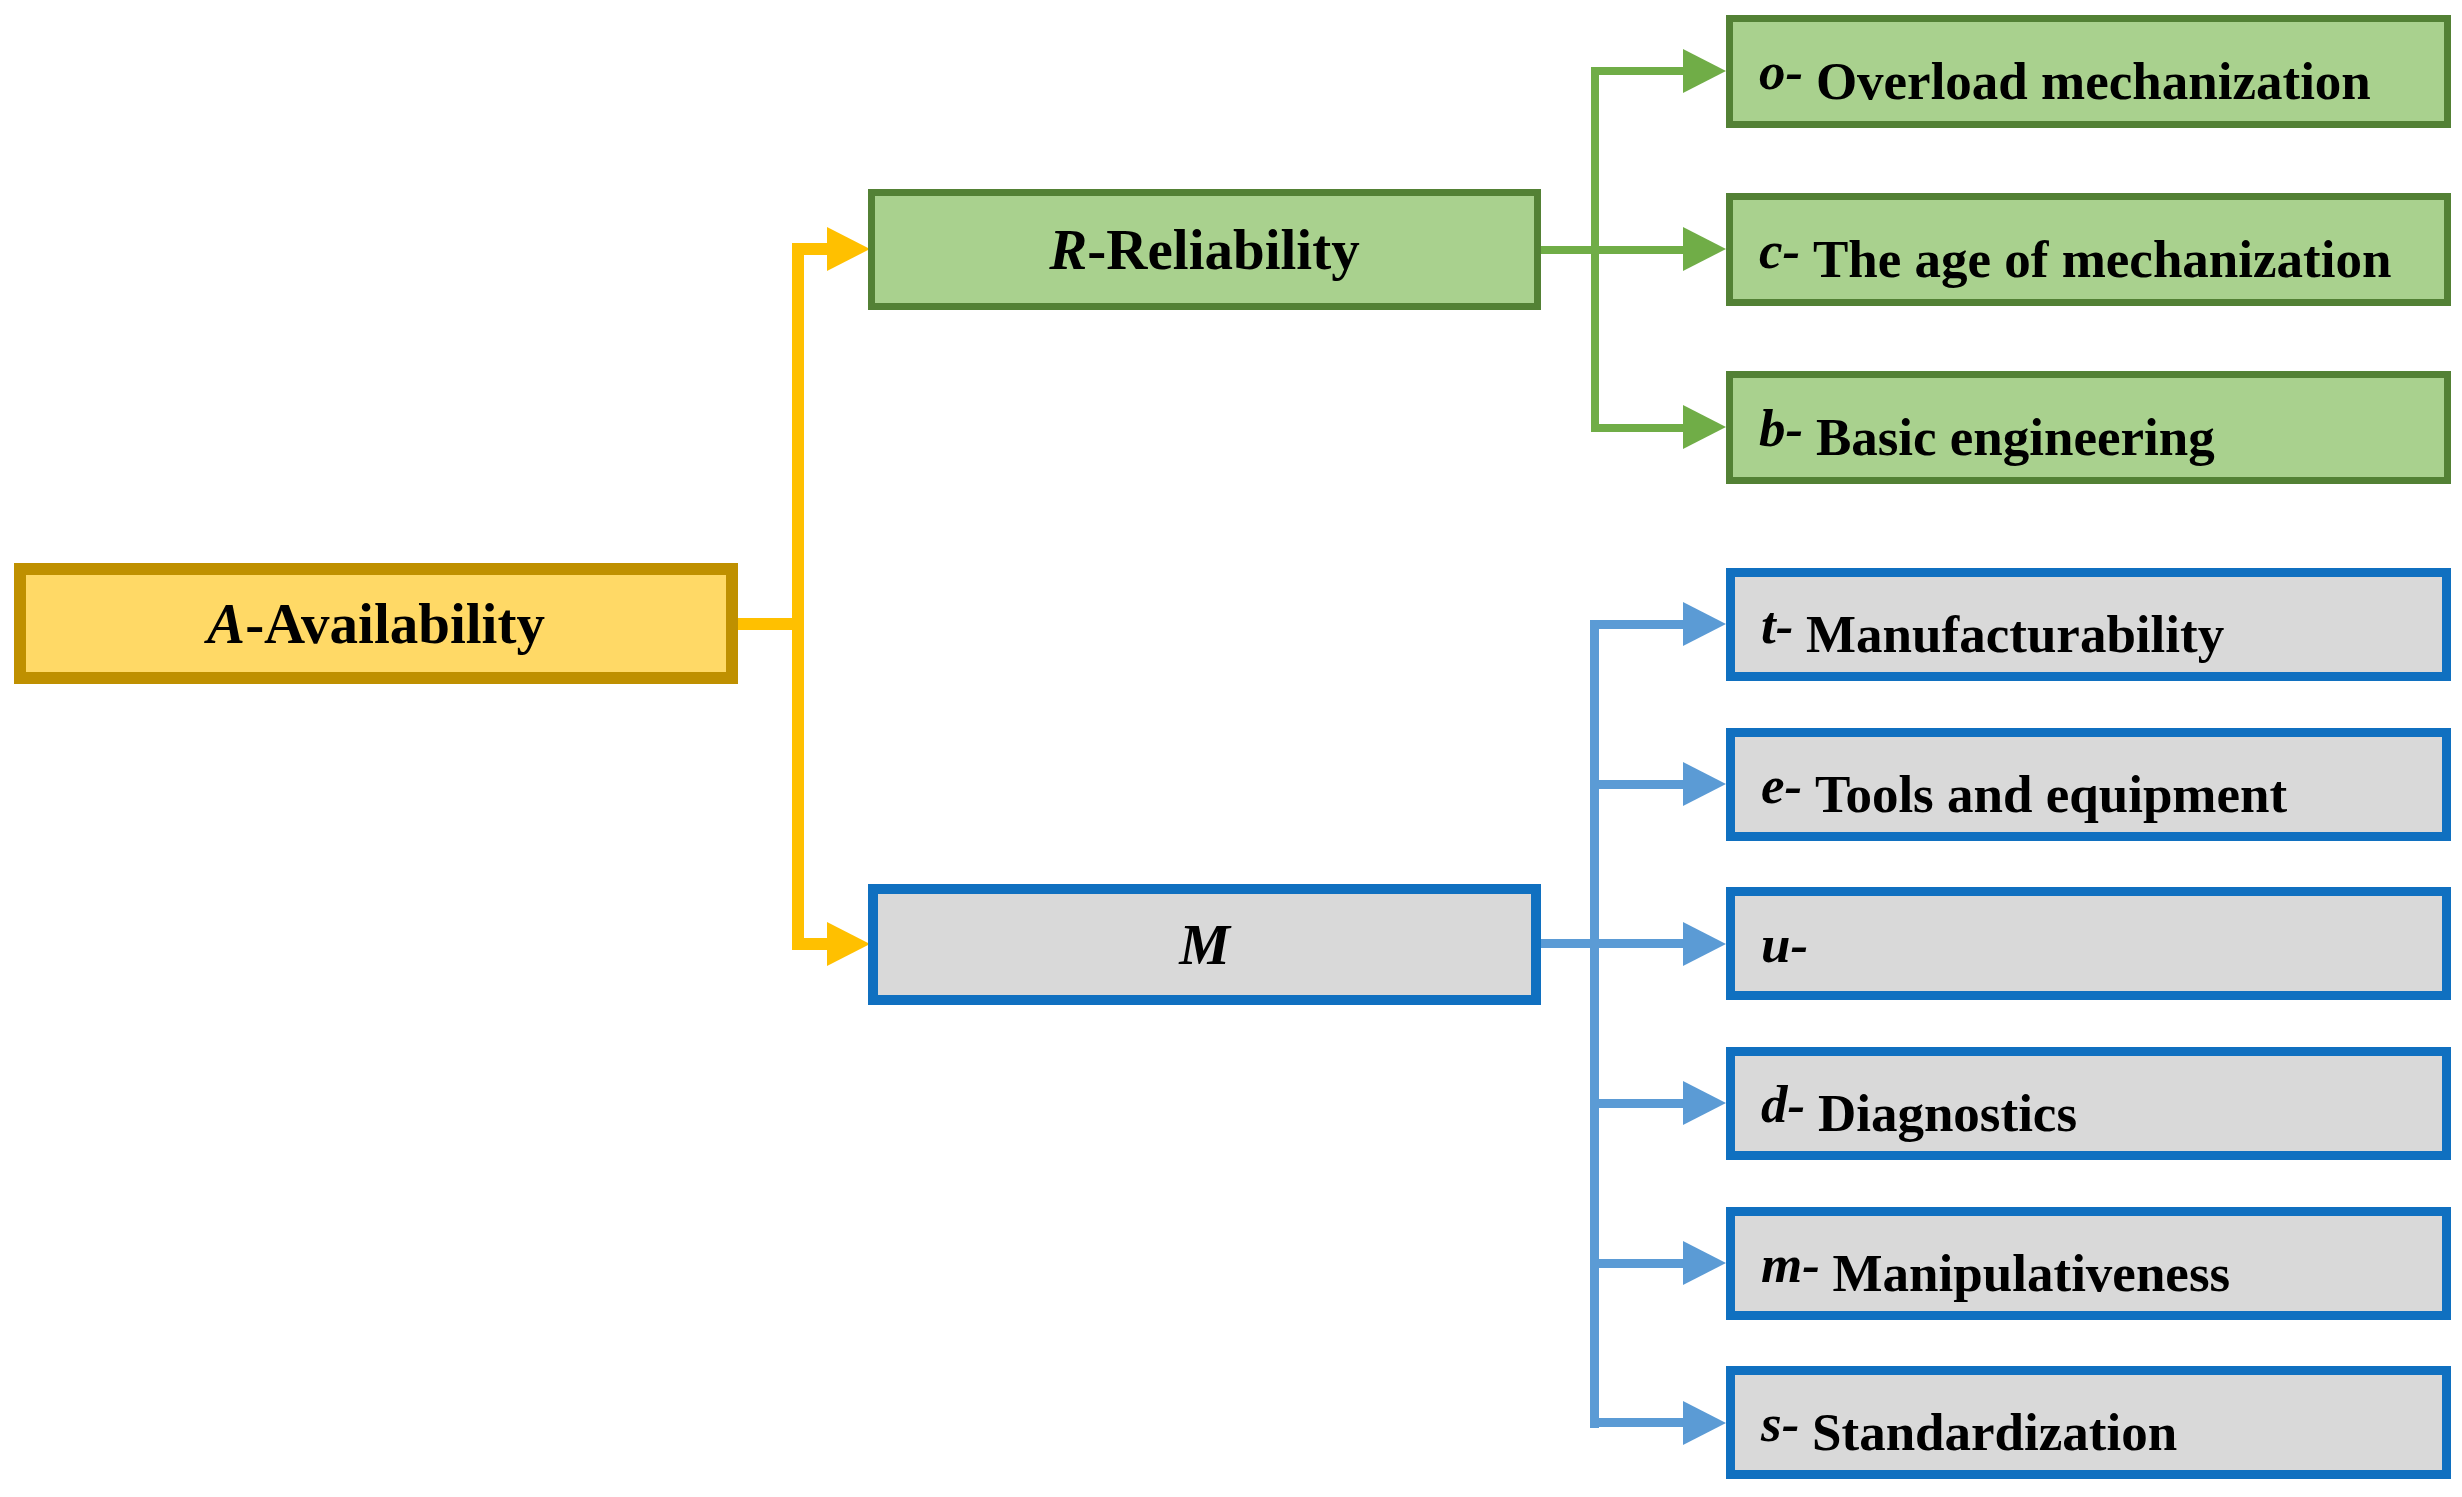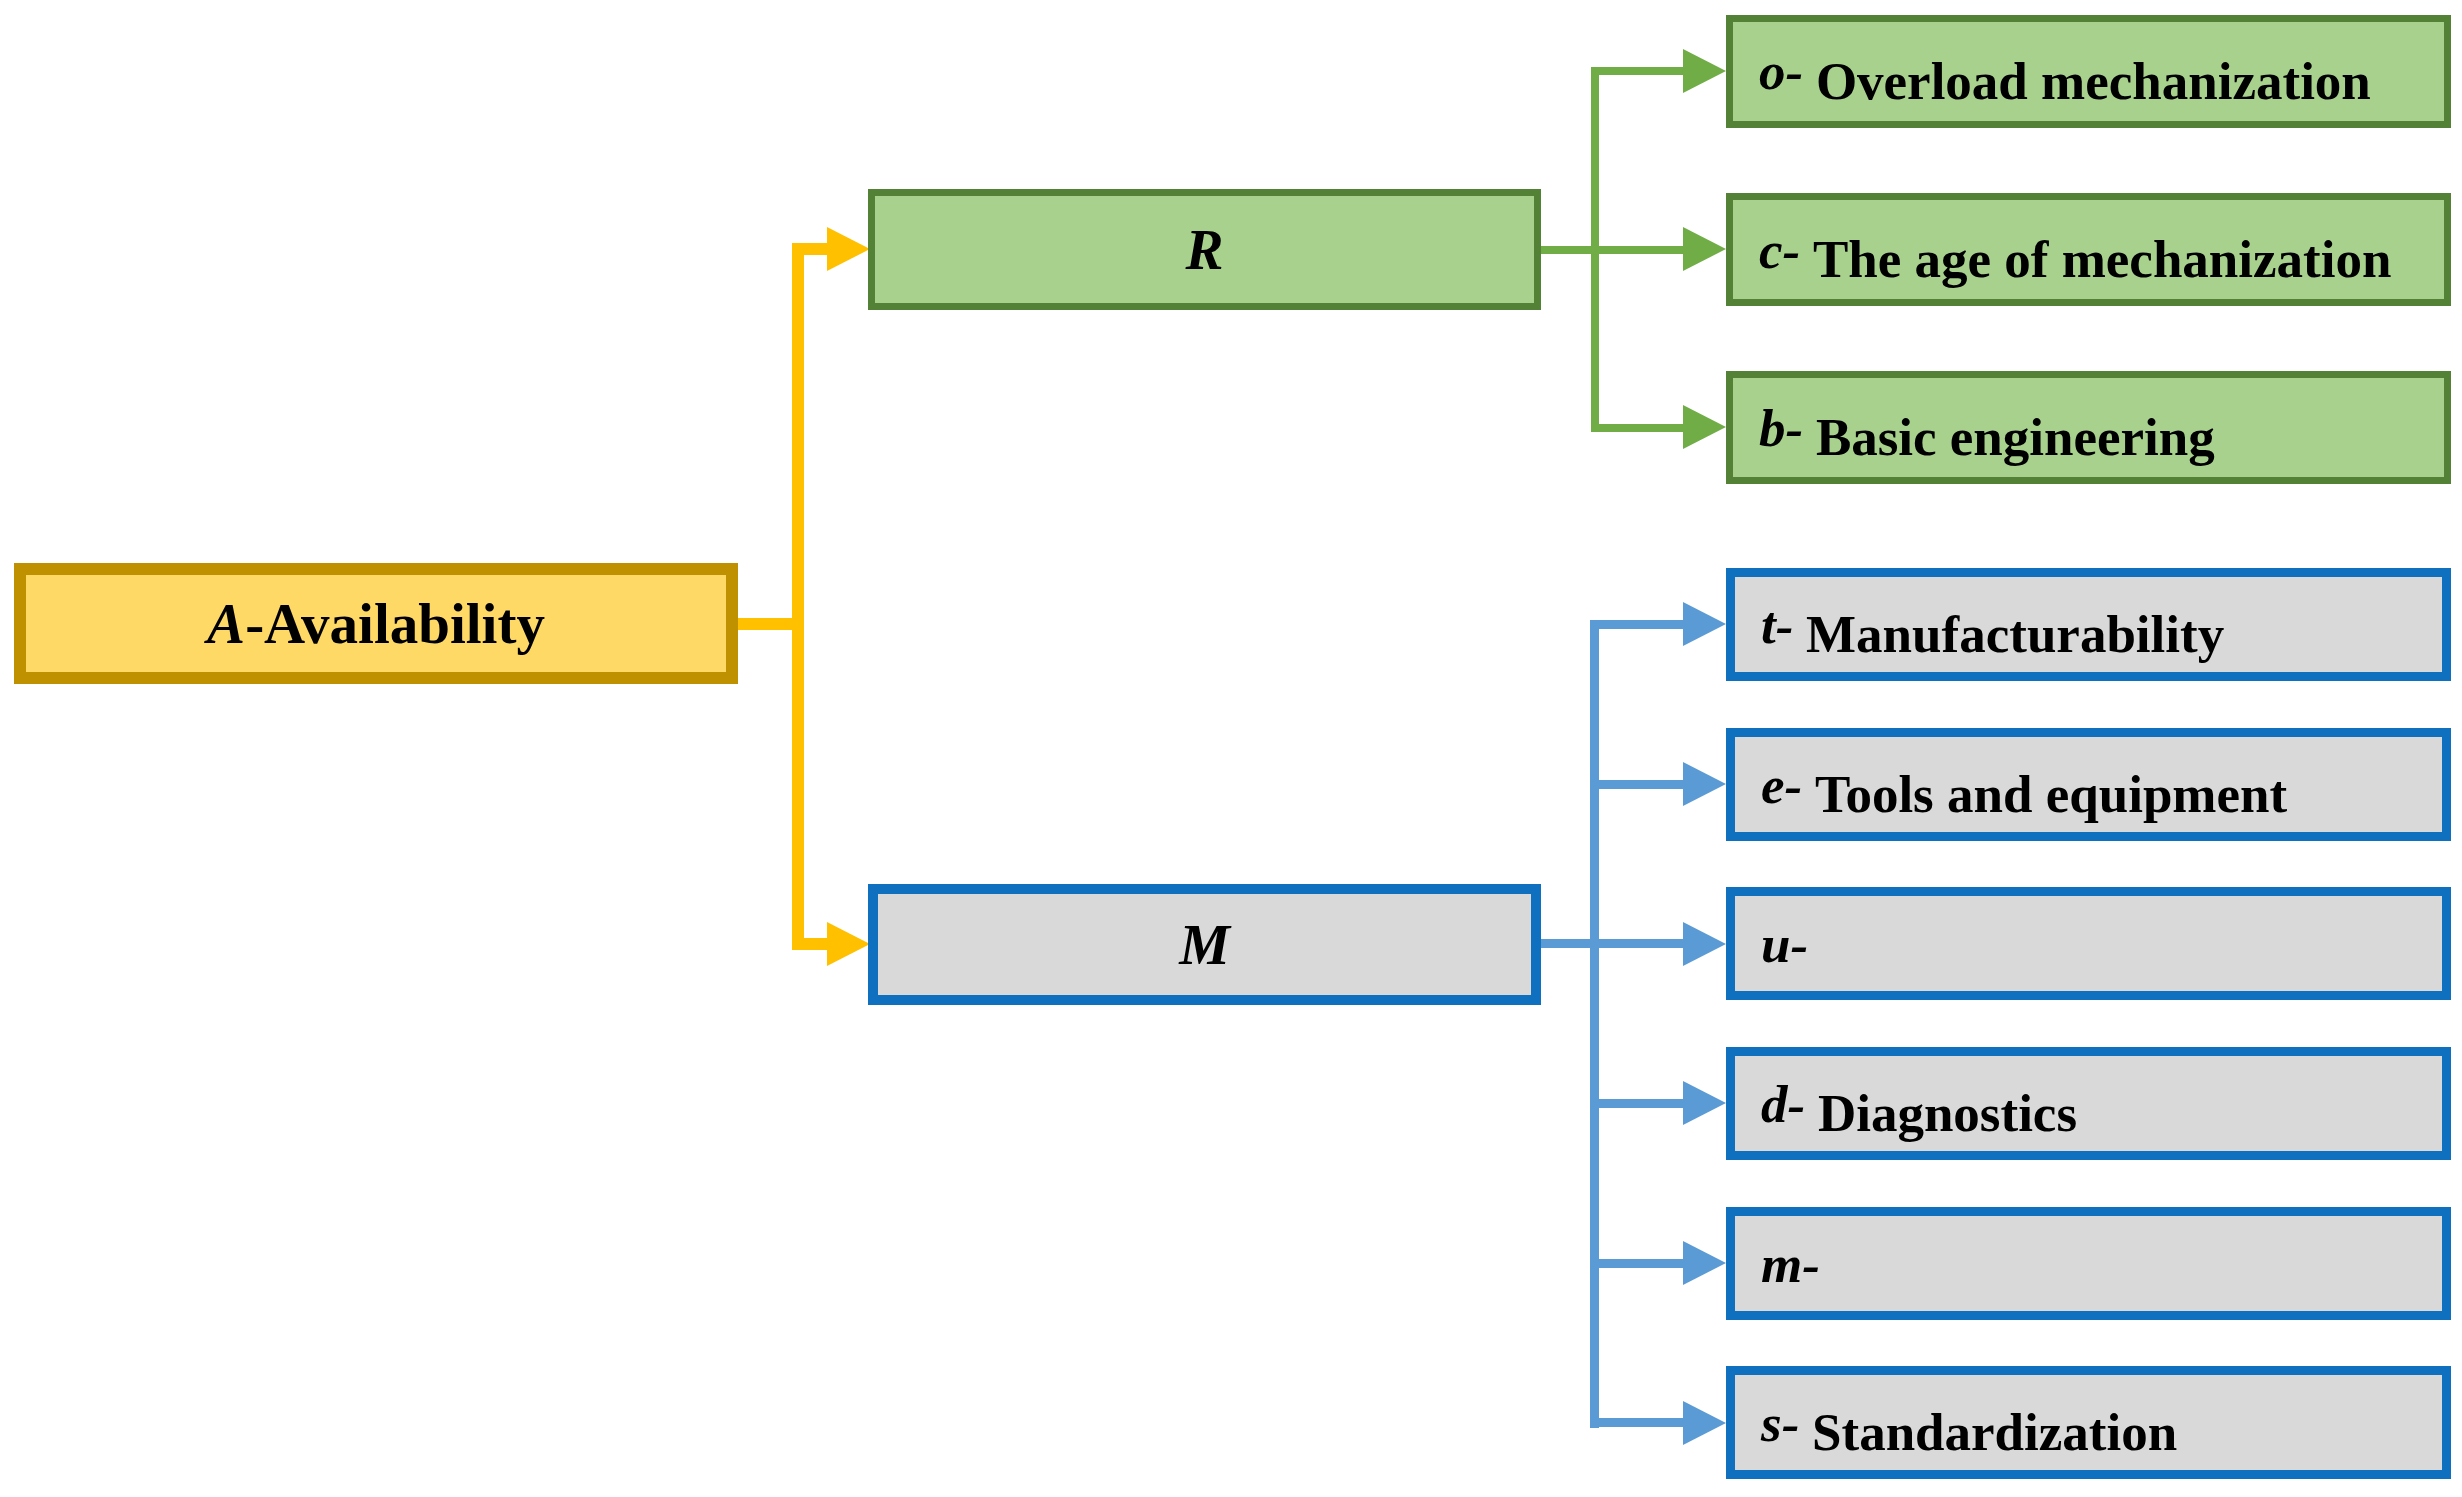--- a/index.html
+++ b/index.html
@@ -72,20 +72,21 @@
 <div class="arr b" style="left:1683px; top:1241px;"></div>
 <div class="arr b" style="left:1683px; top:1401px;"></div>
 
 <div class="box hub gold" style="left:14px; top:563px; width:724px; height:121px;">
   <span class="prefix">A</span>
     <span class="label">-Availability</span>
 </div>
 
 <div class="box hub green" style="left:868px; top:189px; width:673px; height:121px;">
   <span class="prefix">R</span>
+    <span class="label">-Reliability</span>
 </div>
 
 <div class="box hub blue" style="left:868px; top:884px; width:673px; height:121px;">
   <span class="prefix">M</span>
 </div>
 
 <div class="box leaf green" style="left:1726px; top:14.7px; width:725px; height:113px;">
   <span class="prefix">o-</span>
     <span class="label">Overload mechanization</span>
 </div>
@@ -114,19 +115,20 @@
   <span class="prefix">u-</span>
 </div>
 
 <div class="box leaf blue" style="left:1726px; top:1047px; width:725px; height:113px;">
   <span class="prefix">d-</span>
     <span class="label">Diagnostics</span>
 </div>
 
 <div class="box leaf blue" style="left:1726px; top:1207px; width:725px; height:113px;">
   <span class="prefix">m-</span>
+    <span class="label">Manipulativeness</span>
 </div>
 
 <div class="box leaf blue" style="left:1726px; top:1366px; width:725px; height:113px;">
   <span class="prefix">s-</span>
     <span class="label">Standardization</span>
 </div>
 
 
 </body></html>

